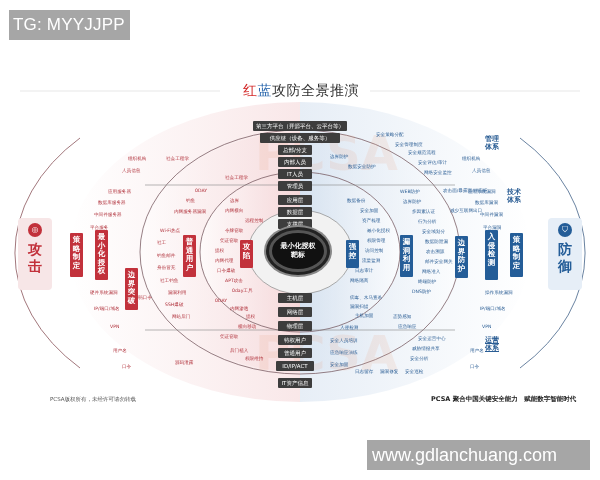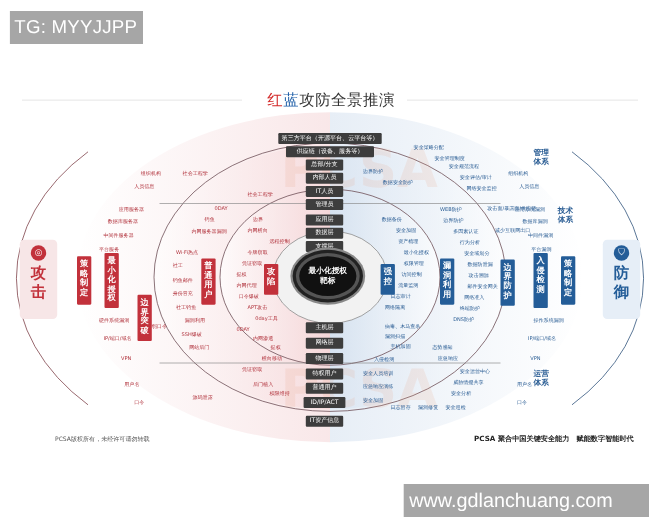--- a/index.html
+++ b/index.html
@@ -127,21 +127,21 @@
   <div class="vbox blue" style="left:336px;top:170px;height:28px;">强控</div>
   <div class="vbox blue" style="left:390px;top:165px;height:42px;">漏洞利用</div>
   <div class="vbox blue" style="left:445px;top:166px;height:42px;">边界防护</div>
   <div class="vbox blue" style="left:475px;top:160px;height:50px;">入侵检测</div>
   <div class="vbox blue" style="left:500px;top:163px;height:44px;">策略制定</div>
 
   <div class="sys-lbl" style="left:475px;top:65px;white-space:pre;">管理
 体系</div>
   <div class="sys-lbl" style="left:497px;top:118px;white-space:pre;">技术
 体系</div>
-  <div class="sys-lbl" style="left:475px;top:266px;white-space:pre;">运营
+  <div class="sys-lbl" style="left:475px;top:266px;white-space:pre;text-decoration:underline;">运营
 体系</div>
 
   <div class="lbl red" style="left:118px;top:86px;">组织机构</div>
   <div class="lbl red" style="left:112px;top:98px;">人员信息</div>
   <div class="lbl red" style="left:98px;top:119px;">应用服务器</div>
   <div class="lbl red" style="left:88px;top:130px;">数据库服务器</div>
   <div class="lbl red" style="left:84px;top:142px;">中间件服务器</div>
   <div class="lbl red" style="left:80px;top:155px;">平台服务</div>
   <div class="lbl red" style="left:80px;top:220px;">硬件系统漏洞</div>
   <div class="lbl red" style="left:84px;top:236px;">IP/端口/域名</div>

